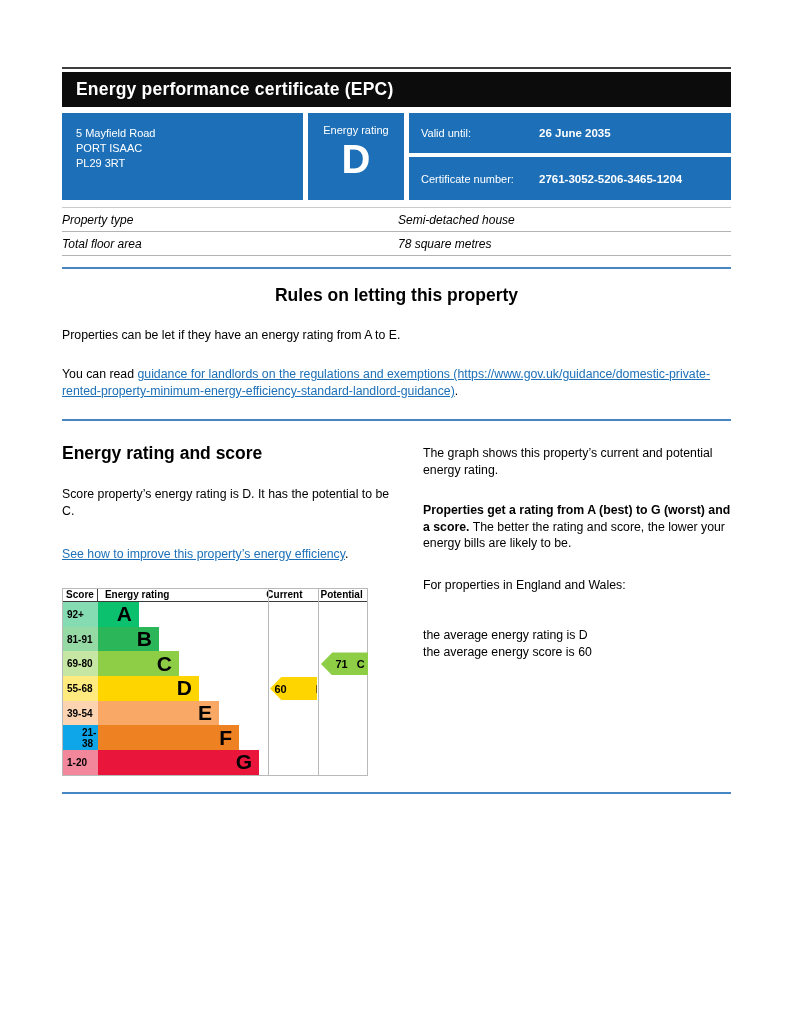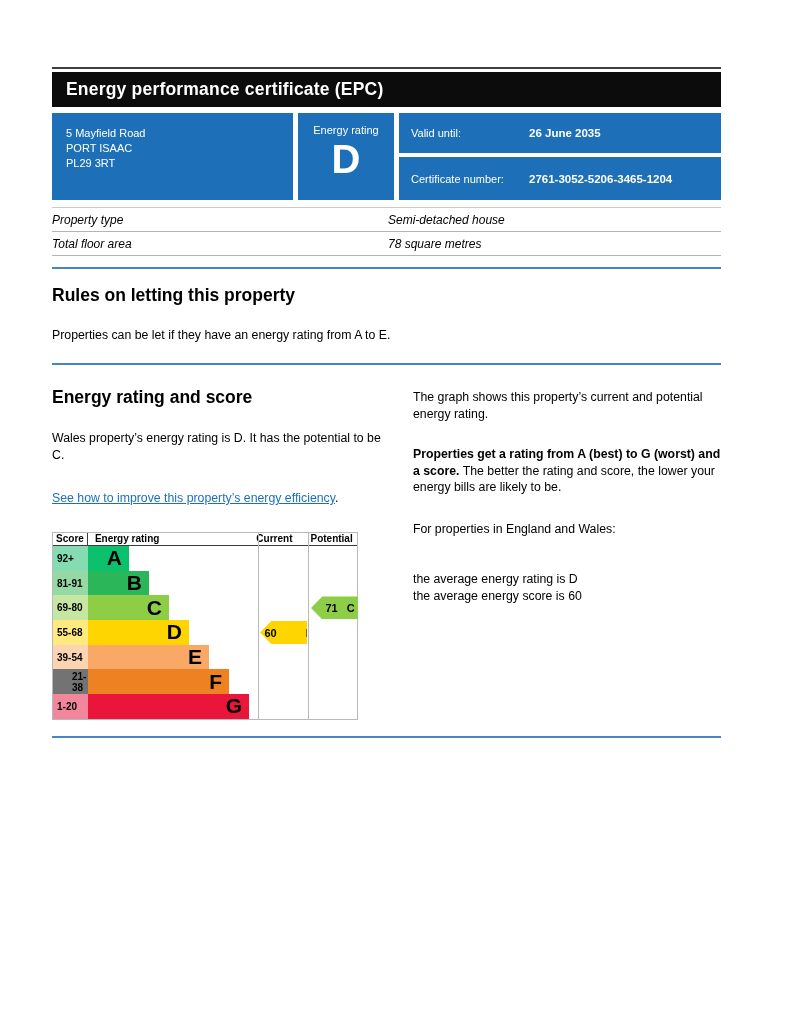--- a/index.html
+++ b/index.html
@@ -5,21 +5,21 @@
 <style>
   * { margin: 0; padding: 0; box-sizing: border-box; }
   html, body { background: #ffffff; }
   body {
     width: 793px; height: 1024px;
     font-family: "Liberation Sans", "DejaVu Sans", sans-serif;
     color: #000;
     position: relative;
     overflow: hidden;
   }
-  .content { position: absolute; left: 52px; top: 67px; width: 669px; }
+  .content { position: absolute; left: 62px; top: 67px; width: 669px; }
 
   .topline { height: 2px; background: #3d3d3d; margin-bottom: 3px; }
 
   .banner {
     background: #0c0c0c; color: #fff;
     height: 35px; margin-top: 2px;
     display: flex; align-items: center;
     padding-left: 14px;
   }
   .banner h1 { font-size: 17.5px; font-weight: bold; letter-spacing: 0.2px; }
@@ -50,21 +50,21 @@
     font-size: 12px;
   }
   .prop-label { width: 336px; }
 
   .blue-rule { height: 2px; background: #4687c3; border: none; }
   .rule-1 { margin-top: 11px; }
   .rule-2 { margin-top: 19px; }
   .rule-3 { margin-top: 16px; }
 
   h2 { font-size: 17.5px; font-weight: bold; }
-  .letting h2 { margin-top: 16px; }
+  .letting h2 { margin-top: 16px; text-align: center; }
   .letting p { font-size: 12.3px; line-height: 17px; }
   .letting .p1 { margin-top: 21px; }
   .letting .p2 { margin-top: 22px; width: 660px; }
   a.doc-link { color: #1d70b8; text-decoration: underline; }
 
   
   .two-col { display: flex; margin-top: 22px; }
   .col-left { width: 361px; padding-right: 20px; }
   .col-right { width: 308px; }
   .col-left .intro { margin-top: 22px; font-size: 12.3px; line-height: 17px; }
@@ -154,28 +154,29 @@
       <div class="prop-label">Total floor area</div>
       <div class="prop-value">78 square metres</div>
     </div>
   </div>
 
   <hr class="blue-rule rule-1">
 
   <section class="letting">
     <h2>Rules on letting this property</h2>
     <p class="p1">Properties can be let if they have an energy rating from A to E.</p>
+    <p class="p2"><span>You can read </span><a href="#" class="doc-link">guidance for landlords on the regulations and exemptions (https://www.gov.uk/guidance/domestic-private-rented-property-minimum-energy-efficiency-standard-landlord-guidance)</a><span>.</span></p>
   </section>
 
   <hr class="blue-rule rule-2">
 
   <section class="two-col">
     <div class="col-left">
       <h2>Energy rating and score</h2>
-      <p class="intro">Wales property’s energy rating is D. It has the potential to be C.</p>
+      <p class="intro">Score property’s energy rating is D. It has the potential to be C.</p>
       <p class="improve"><a href="#" class="doc-link">See how to improve this property’s energy efficiency</a><span>.</span></p>
 
       <div class="epc-chart">
         <div class="chart-header">
           <div class="h-score">Score</div>
           <div class="h-rating">Energy rating</div>
           <div class="h-current">Current</div>
           <div class="h-potential">Potential</div>
         </div>
         <div class="chart-body" id="chart-body">
@@ -193,21 +194,21 @@
             </div>
             <div class="band-row">
               <div class="band-score" style="background: rgb(255, 234, 128);">55-68</div>
               <div class="band-bar" style="background: rgb(255, 213, 0); width: 101px;">D</div>
             </div>
             <div class="band-row">
               <div class="band-score" style="background: rgb(252, 212, 178);">39-54</div>
               <div class="band-bar" style="background: rgb(249, 169, 101); width: 121px;">E</div>
             </div>
             <div class="band-row">
-              <div class="band-score" style="background: #737373; padding-left: 19px;">21-38</div>
+              <div class="band-score" style="background: #0ea5e9; padding-left: 19px;">21-38</div>
               <div class="band-bar" style="background: rgb(238, 129, 34); width: 141px;">F</div>
             </div>
             <div class="band-row">
               <div class="band-score" style="background: rgb(242, 135, 156);">1-20</div>
               <div class="band-bar" style="background: rgb(233, 21, 59); width: 161px;">G</div>
             </div>
             <div class="vline v1"></div>
           <div class="vline v2"></div>
         <div class="epc-arrow" style="background: rgb(255, 213, 0); left: 207px; top: 75.1px; gap: 20px;">
               <span class="a-num">60</span>

